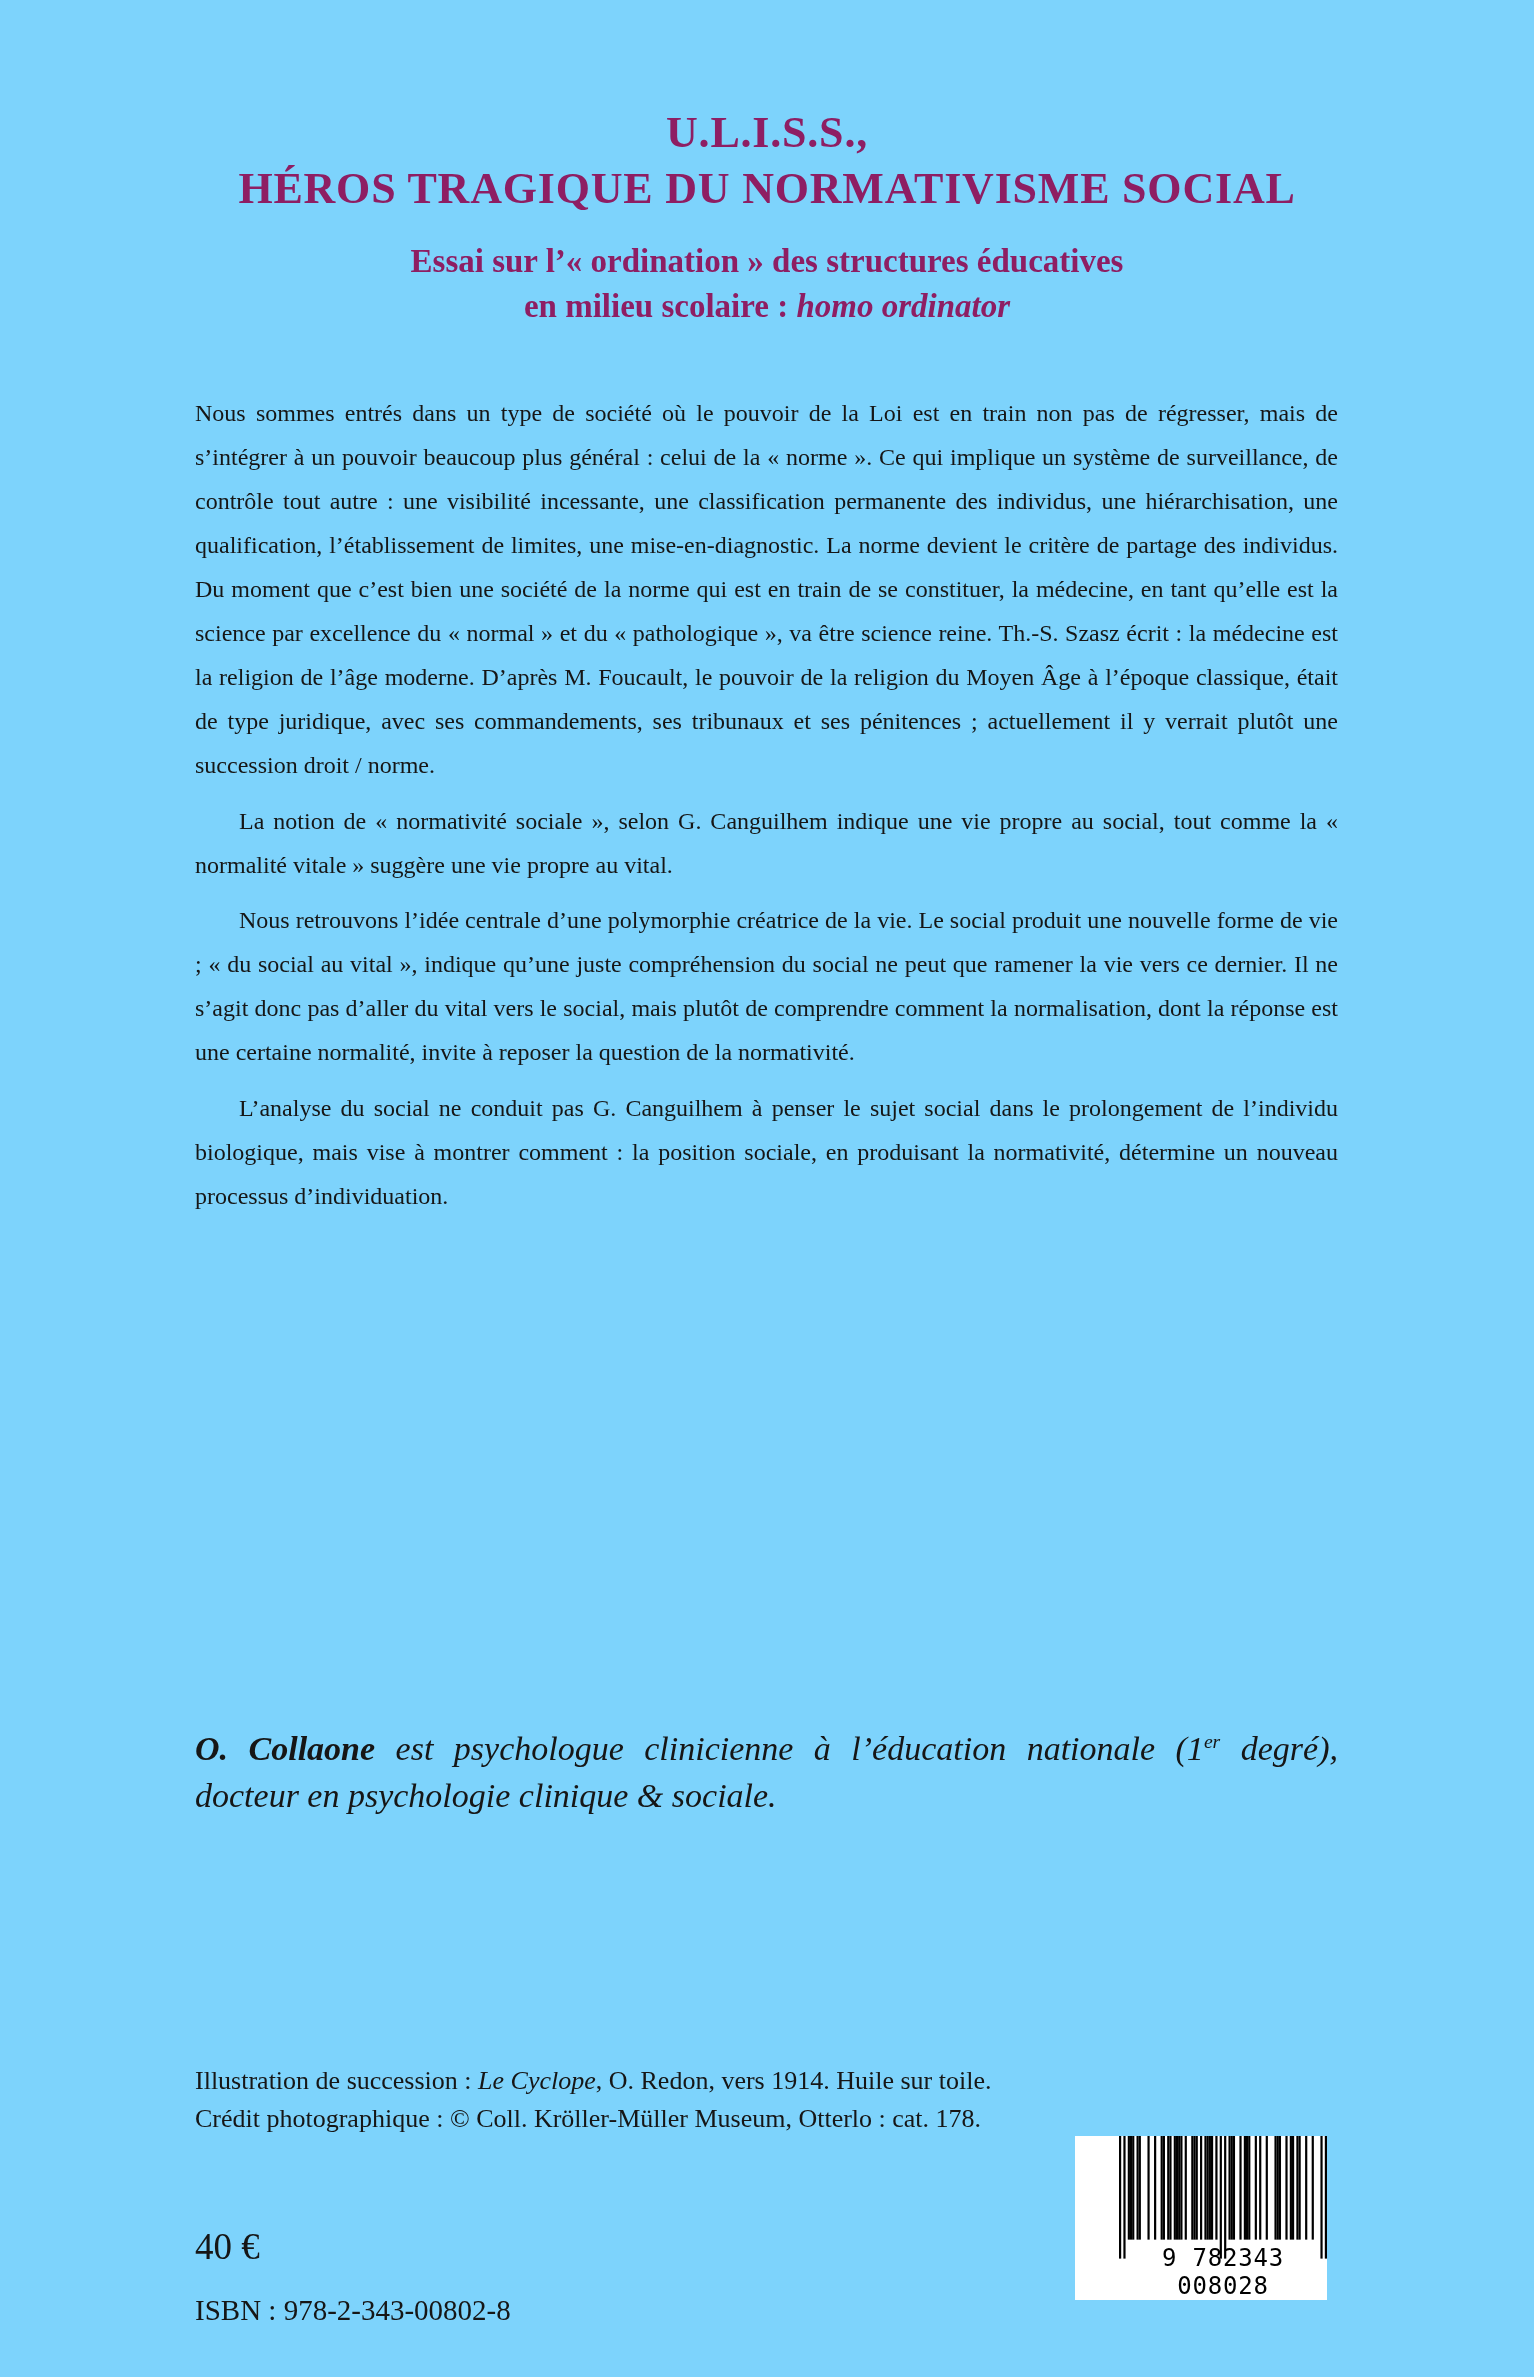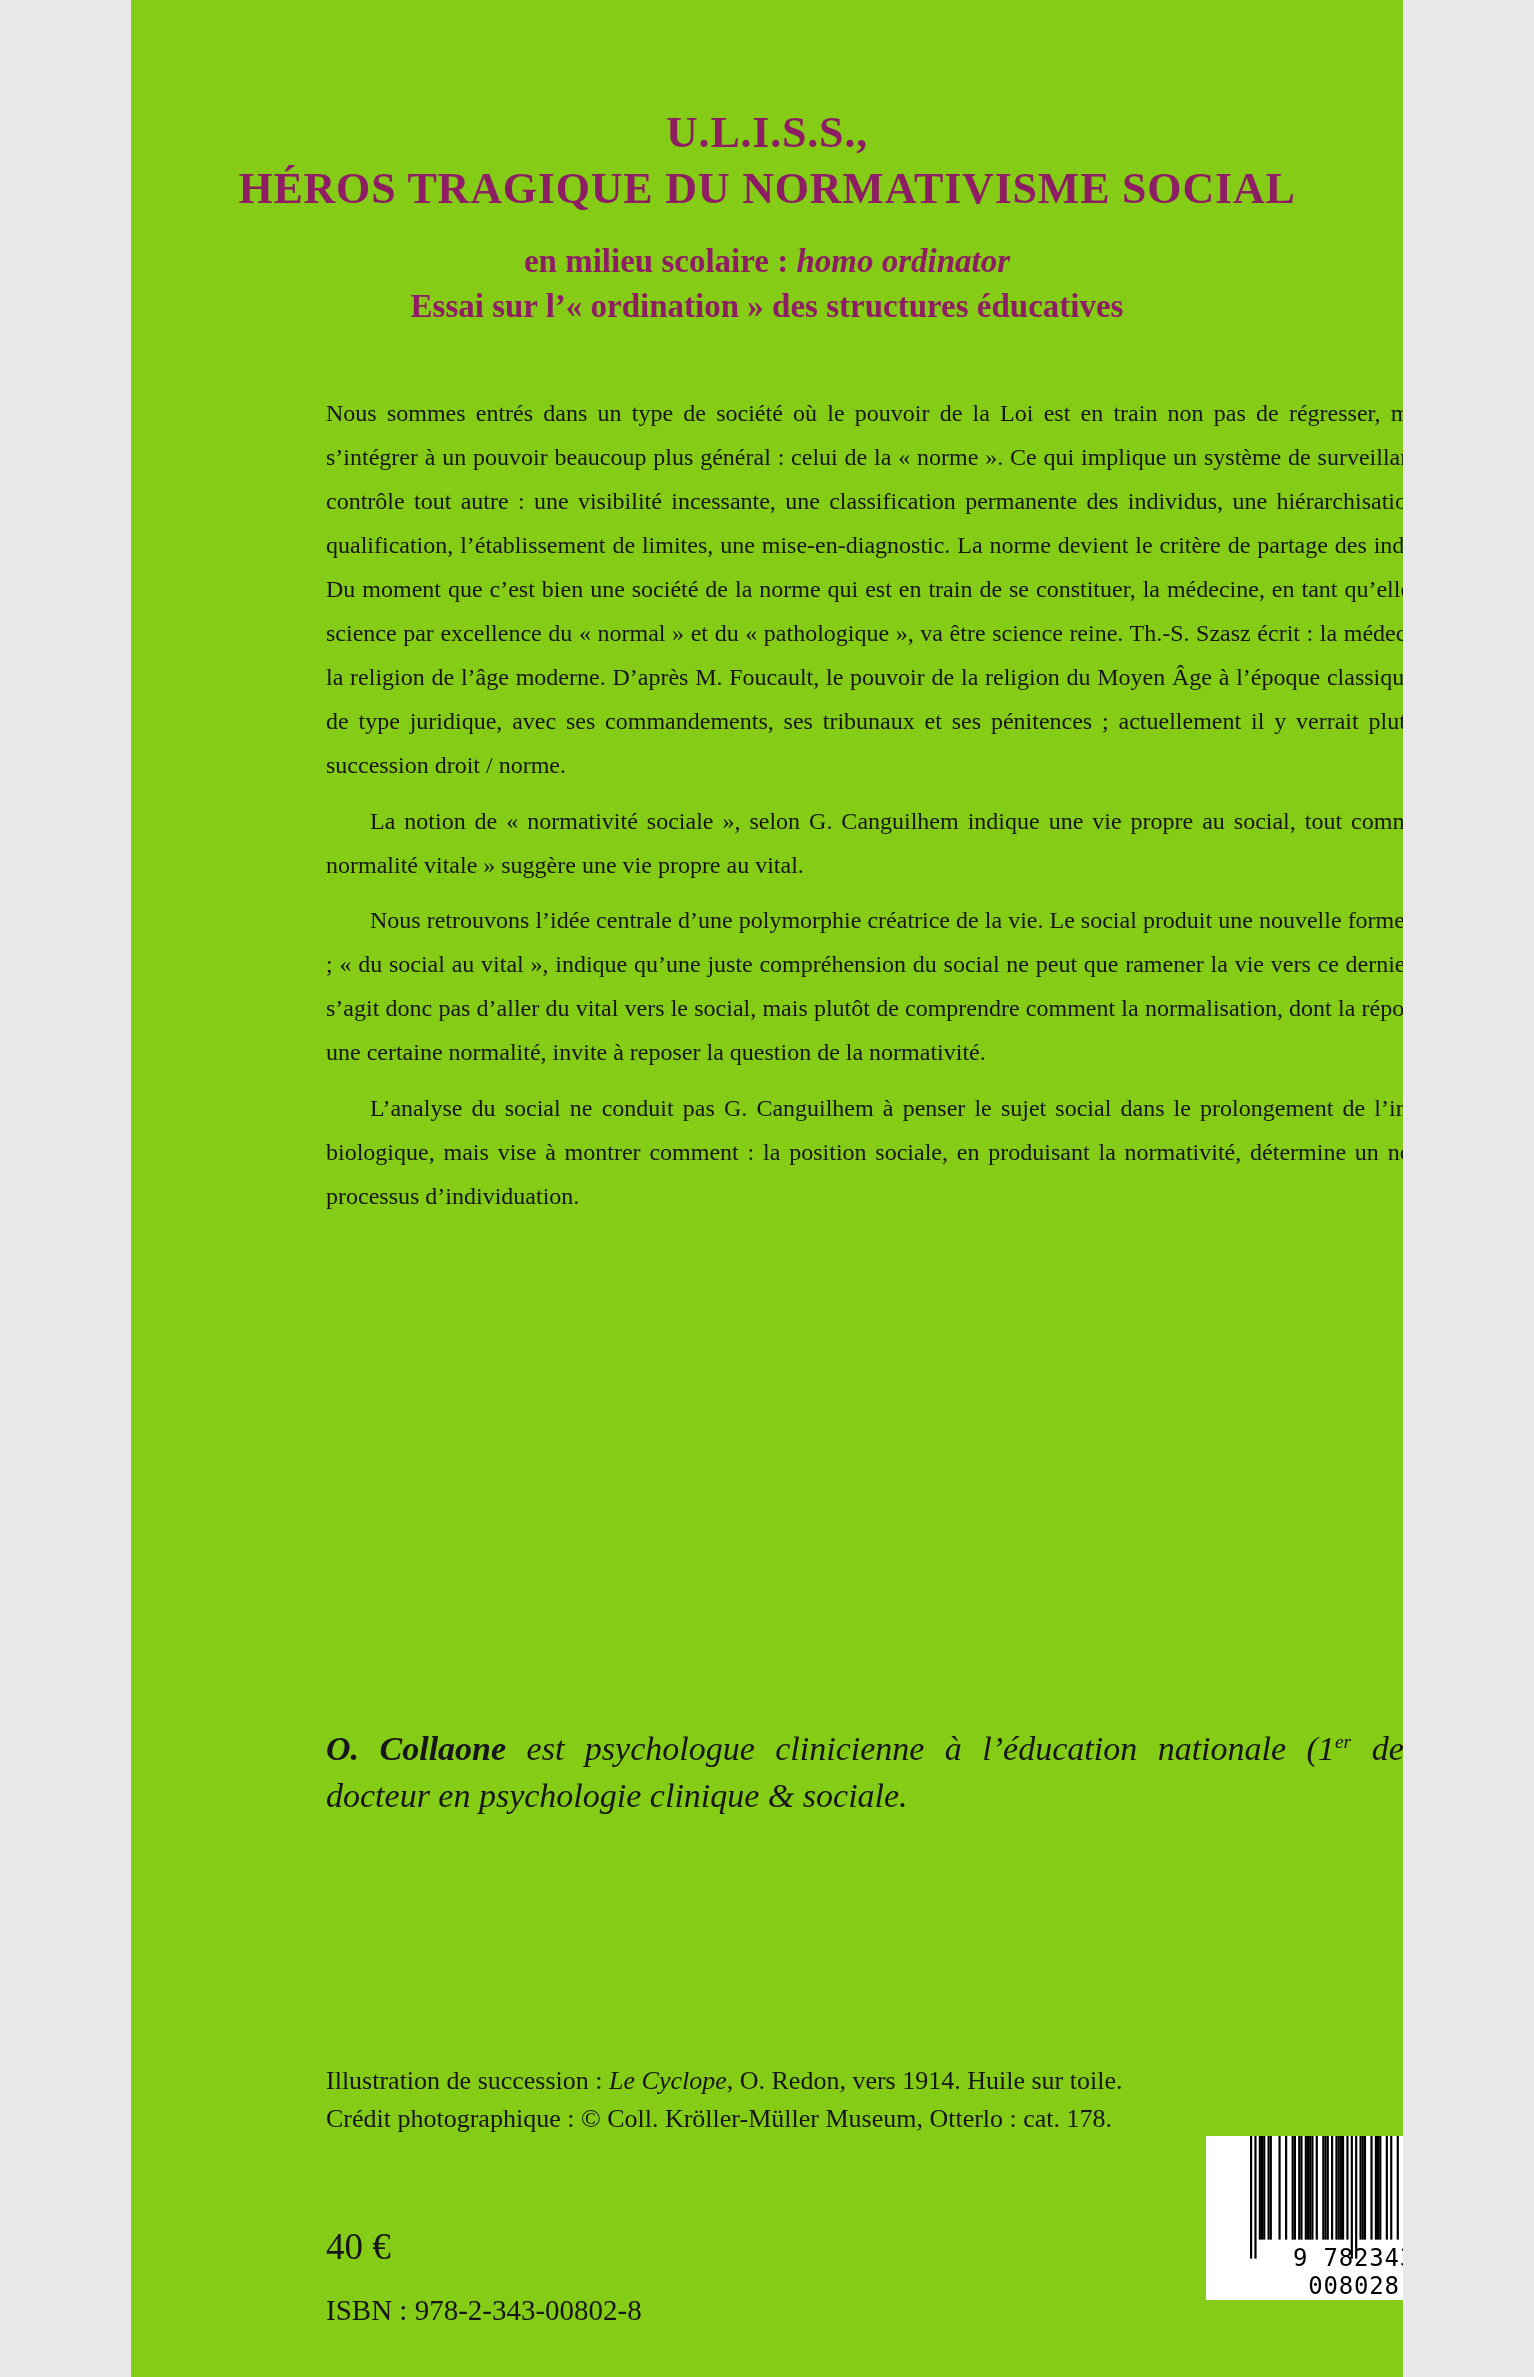--- a/index.html
+++ b/index.html
@@ -1,23 +1,23 @@
 <!DOCTYPE html>
 <html lang="fr" style="--accent: #8e1e63;font-size:13.4px"><head>
 <meta charset="utf-8">
 <style>
   :root { --accent: #8e1e63; --ink: #161616; }
   * { margin: 0; padding: 0; box-sizing: border-box; }
   html, body { background: #e8e8e8; }
   .page {
     position: relative;
-    width: 1272px;
+    width: 1534px;
     height: 2377px;
     margin: 0 auto;
-    background: #84cc16;
+    background: #7dd3fc;
     overflow: hidden;
     font-family: "Liberation Serif", "DejaVu Serif", serif;
     color: var(--ink);
   }
 
   
   .title-block {
     position: absolute;
     top: 106px;
     left: 0;
@@ -118,22 +118,22 @@
 </style>
 </head>
 <body>
 
 <div class="page">
 
   <header class="title-block">
     <div class="title-line1">U.L.I.S.S.,</div>
     <div class="title-line2">HÉROS TRAGIQUE DU NORMATIVISME SOCIAL</div>
     <div class="subtitle-wrap">
+      <div class="subtitle-line">Essai sur l’« ordination » des structures éducatives</div>
       <div class="subtitle-line"><span>en milieu scolaire : </span><em>homo ordinator</em></div>
-      <div class="subtitle-line">Essai sur l’« ordination » des structures éducatives</div>
     </div>
   </header>
 
   <main class="body-block">
     <p class="para">Nous sommes entrés dans un type de société où le pouvoir de la Loi est en train non pas de régresser, mais de s’intégrer à un pouvoir beaucoup plus général : celui de la « norme ». Ce qui implique un système de surveillance, de contrôle tout autre : une visibilité incessante, une classification permanente des individus, une hiérarchisation, une qualification, l’établissement de limites, une mise-en-diagnostic. La norme devient le critère de partage des individus. Du moment que c’est bien une société de la norme qui est en train de se constituer, la médecine, en tant qu’elle est la science par excellence du « normal » et du « pathologique », va être science reine. Th.-S. Szasz écrit : la médecine est la religion de l’âge moderne. D’après M. Foucault, le pouvoir de la religion du Moyen Âge à l’époque classique, était de type juridique, avec ses commandements, ses tribunaux et ses pénitences ; actuellement il y verrait plutôt une succession droit / norme.</p>
     <p class="para indent">La notion de « normativité sociale », selon G. Canguilhem indique une vie propre au social, tout comme la « normalité vitale » suggère une vie propre au vital.</p>
     <p class="para indent">Nous retrouvons l’idée centrale d’une polymorphie créatrice de la vie. Le social produit une nouvelle forme de vie ; « du social au vital », indique qu’une juste compréhension du social ne peut que ramener la vie vers ce dernier. Il ne s’agit donc pas d’aller du vital vers le social, mais plutôt de comprendre comment la normalisation, dont la réponse est une certaine normalité, invite à reposer la question de la normativité.</p>
     <p class="para indent">L’analyse du social ne conduit pas G. Canguilhem à penser le sujet social dans le prolongement de l’individu biologique, mais vise à montrer comment : la position sociale, en produisant la normativité, détermine un nouveau processus d’individuation.</p>
   </main>
 

